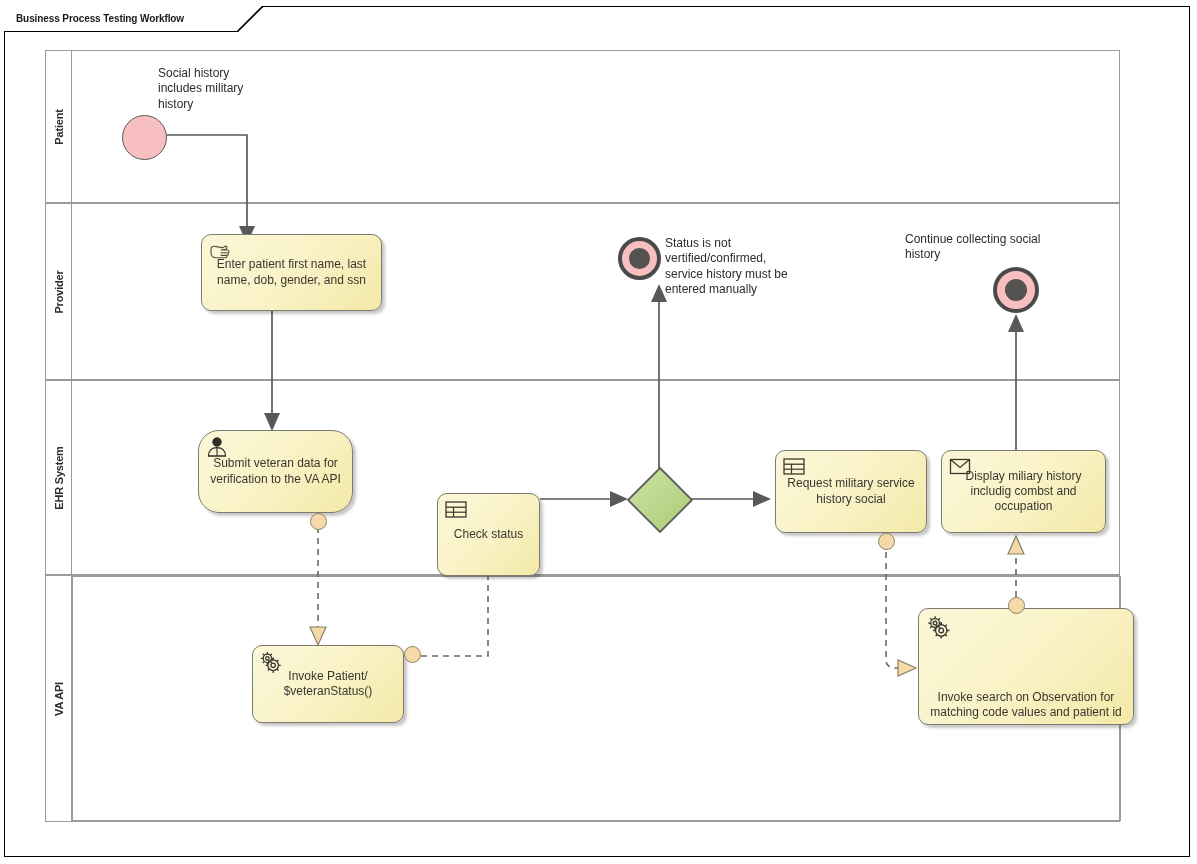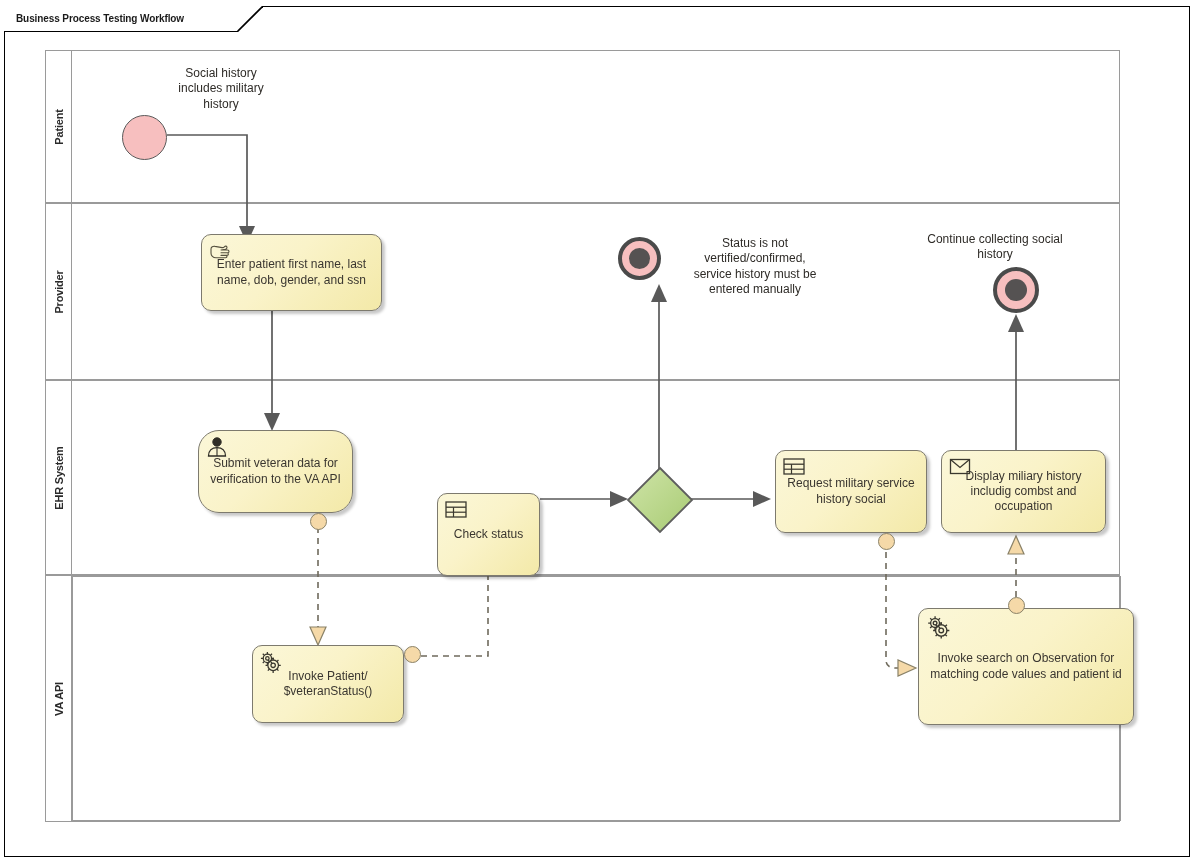--- a/index.html
+++ b/index.html
@@ -152,21 +152,20 @@
     background: #f5d9a8;
     border: 1.3px solid #8a8268;
     box-sizing: border-box;
   }
   
   .annotation {
     position: absolute;
     font-size: 12px;
     line-height: 1.28;
     color: #2e2b27;
-    text-align: center;
     white-space: pre-line;
   }
   svg.layer {
     position: absolute;
     left: 0;
     top: 0;
     width: 1197px;
     height: 864px;
     pointer-events: none;
     overflow: visible;
@@ -375,21 +374,21 @@
         <circle cx="14" cy="14" r="1.9"></circle>
         <path d="M14,7.4 L14,9.4 M14,18.6 L14,20.6 M7.4,14 L9.4,14 M18.6,14 L20.6,14
                  M9.4,9.4 L10.8,10.8 M17.2,17.2 L18.6,18.6 M18.6,9.4 L17.2,10.8 M10.8,17.2 L9.4,18.6"></path>
       </g>
     </svg>
     <span class="task-label">Invoke Patient/
 $veteranStatus()</span>
   </div>
   <div class="msg-dot" style="left:404px; top:646px;"></div>
 
-  <div class="task" style="left:918px; top:608px; width:216px; height:117px; align-items:center; ">
+  <div class="task" style="left:918px; top:608px; width:216px; height:117px; align-items:flex-end; ">
     <svg class="task-icon" viewBox="0 0 26 24" style="width:32px;height:30px;left:5px;top:4px;">
       <g fill="none" stroke="#3a382f" stroke-width="1.1">
         <circle cx="9" cy="8" r="3.6"></circle>
         <circle cx="9" cy="8" r="1.5"></circle>
         <path d="M9,2.4 L9,4.4 M9,11.6 L9,13.6 M3.4,8 L5.4,8 M12.6,8 L14.6,8
                  M5,4 L6.4,5.4 M11.6,10.6 L13,12 M13,4 L11.6,5.4 M6.4,10.6 L5,12"></path>
         <circle cx="14" cy="14" r="4.6"></circle>
         <circle cx="14" cy="14" r="1.9"></circle>
         <path d="M14,7.4 L14,9.4 M14,18.6 L14,20.6 M7.4,14 L9.4,14 M18.6,14 L20.6,14
                  M9.4,9.4 L10.8,10.8 M17.2,17.2 L18.6,18.6 M18.6,9.4 L17.2,10.8 M10.8,17.2 L9.4,18.6"></path>

